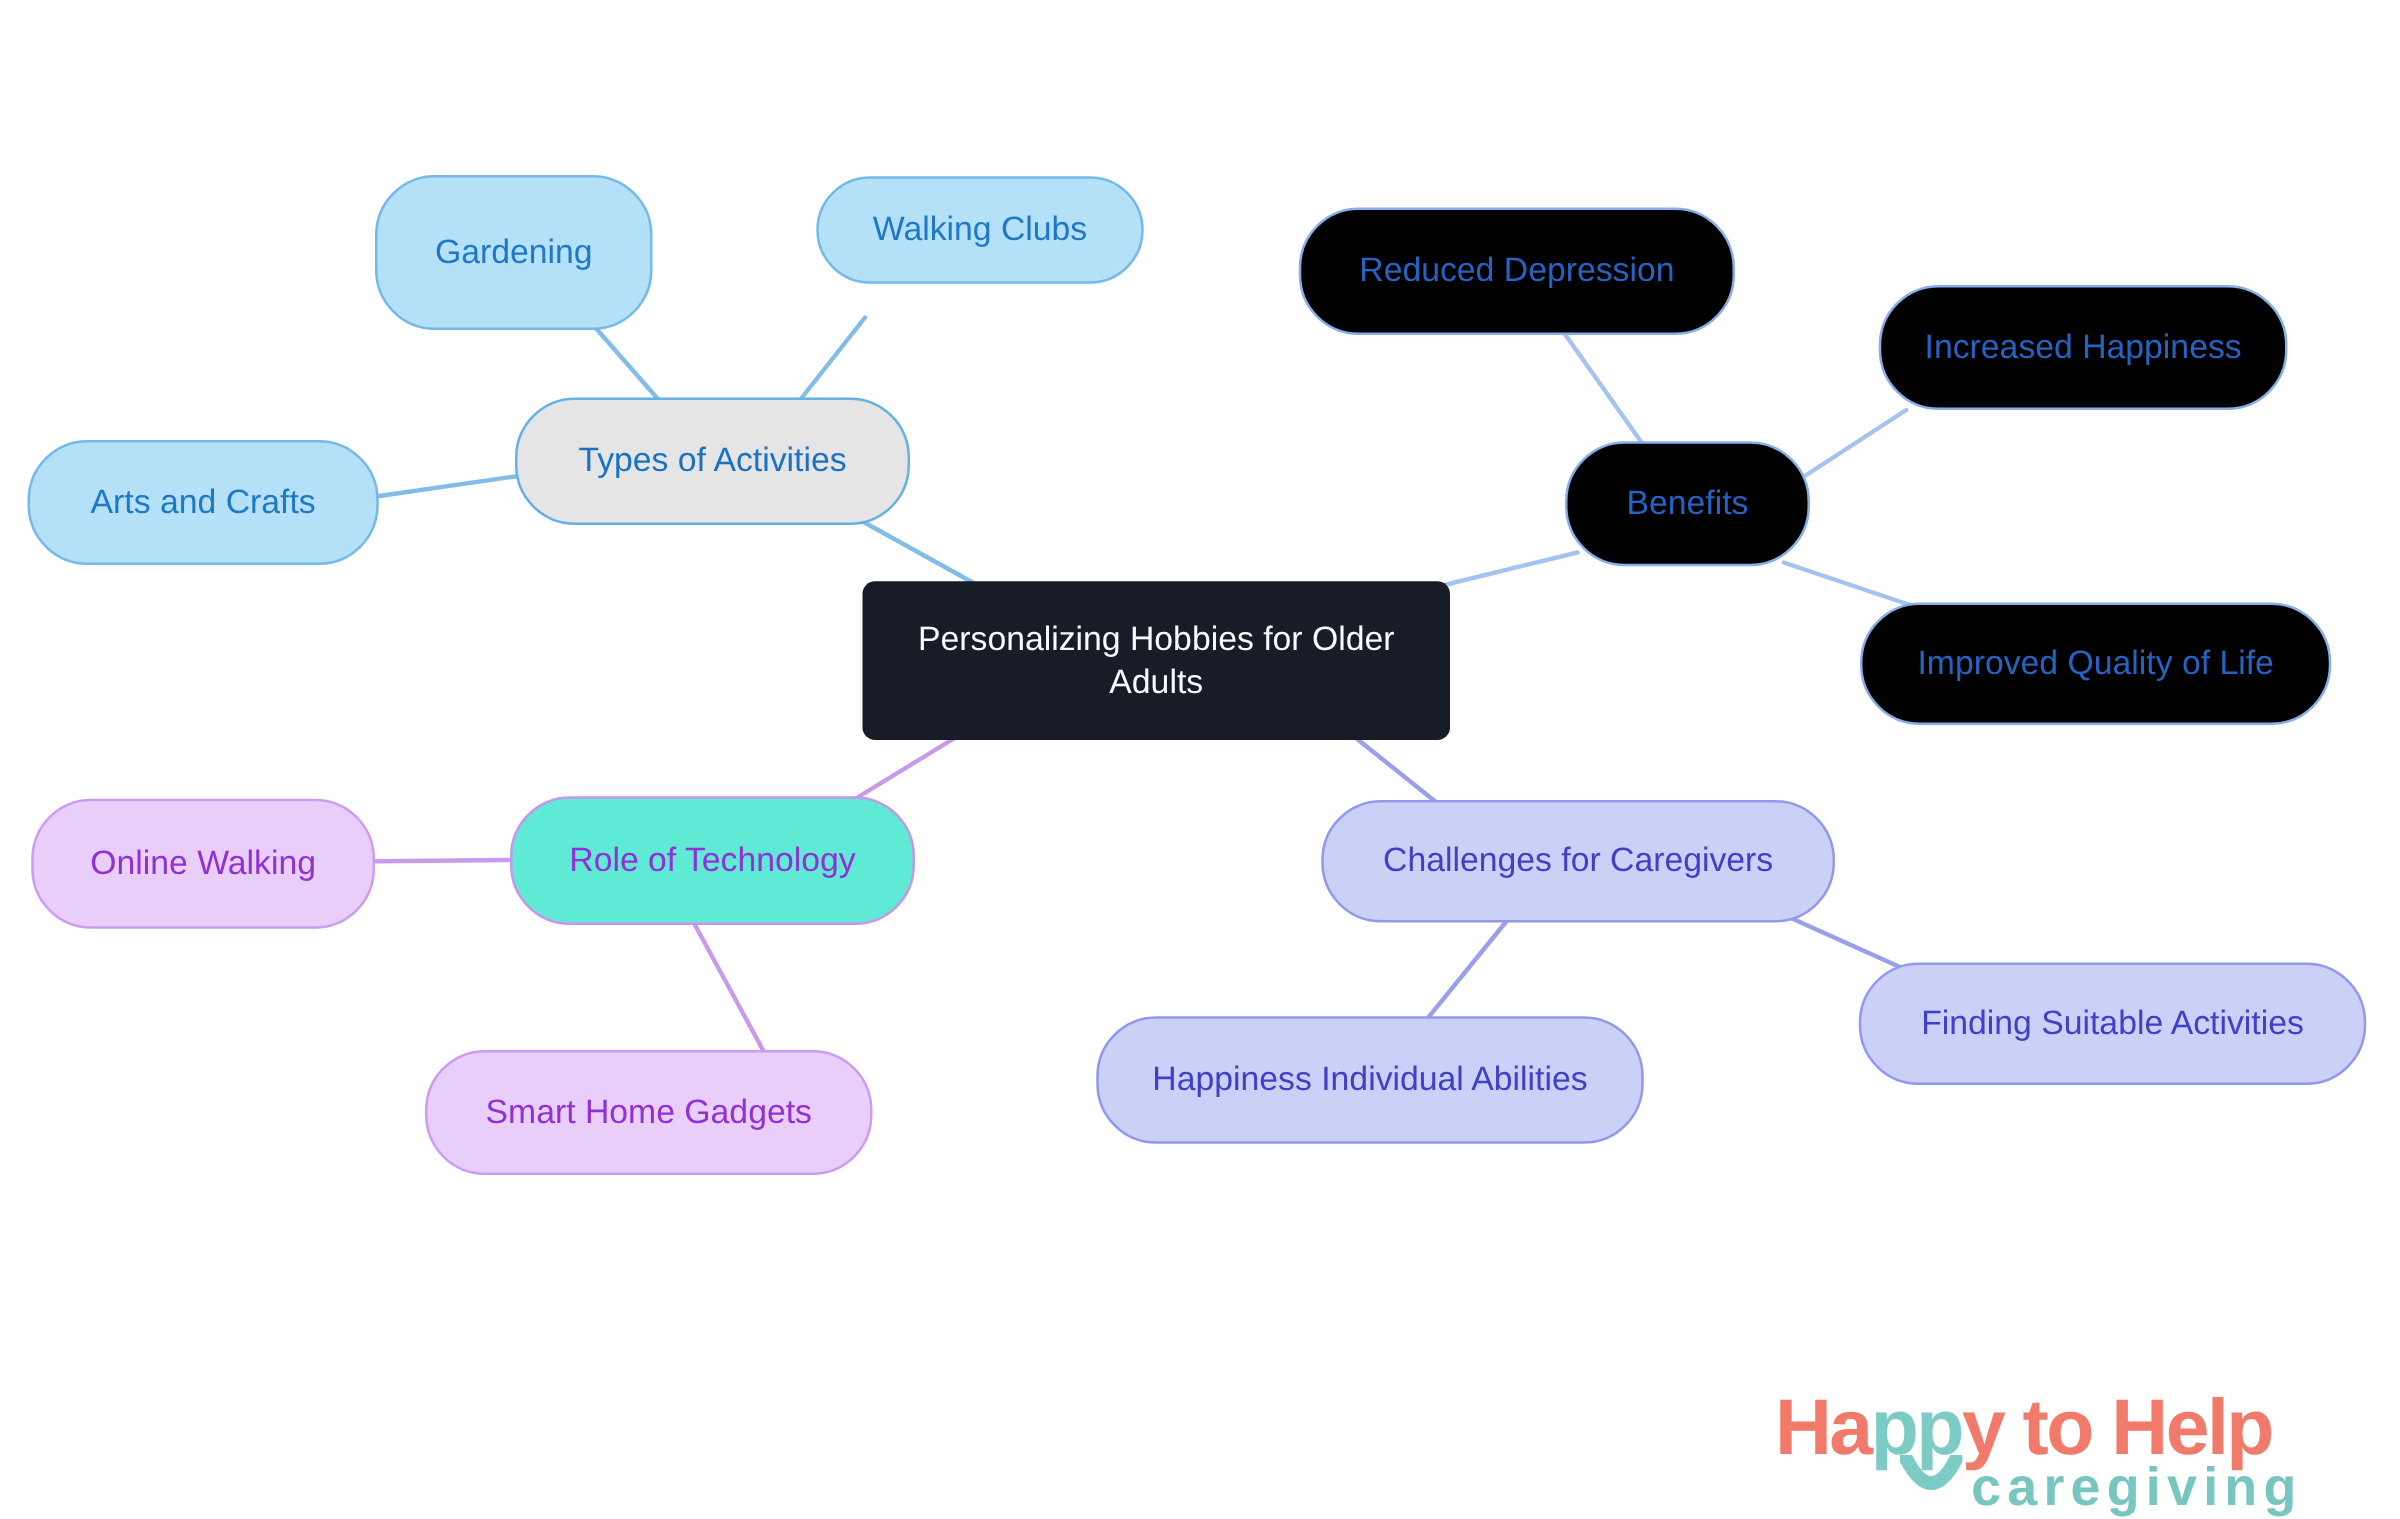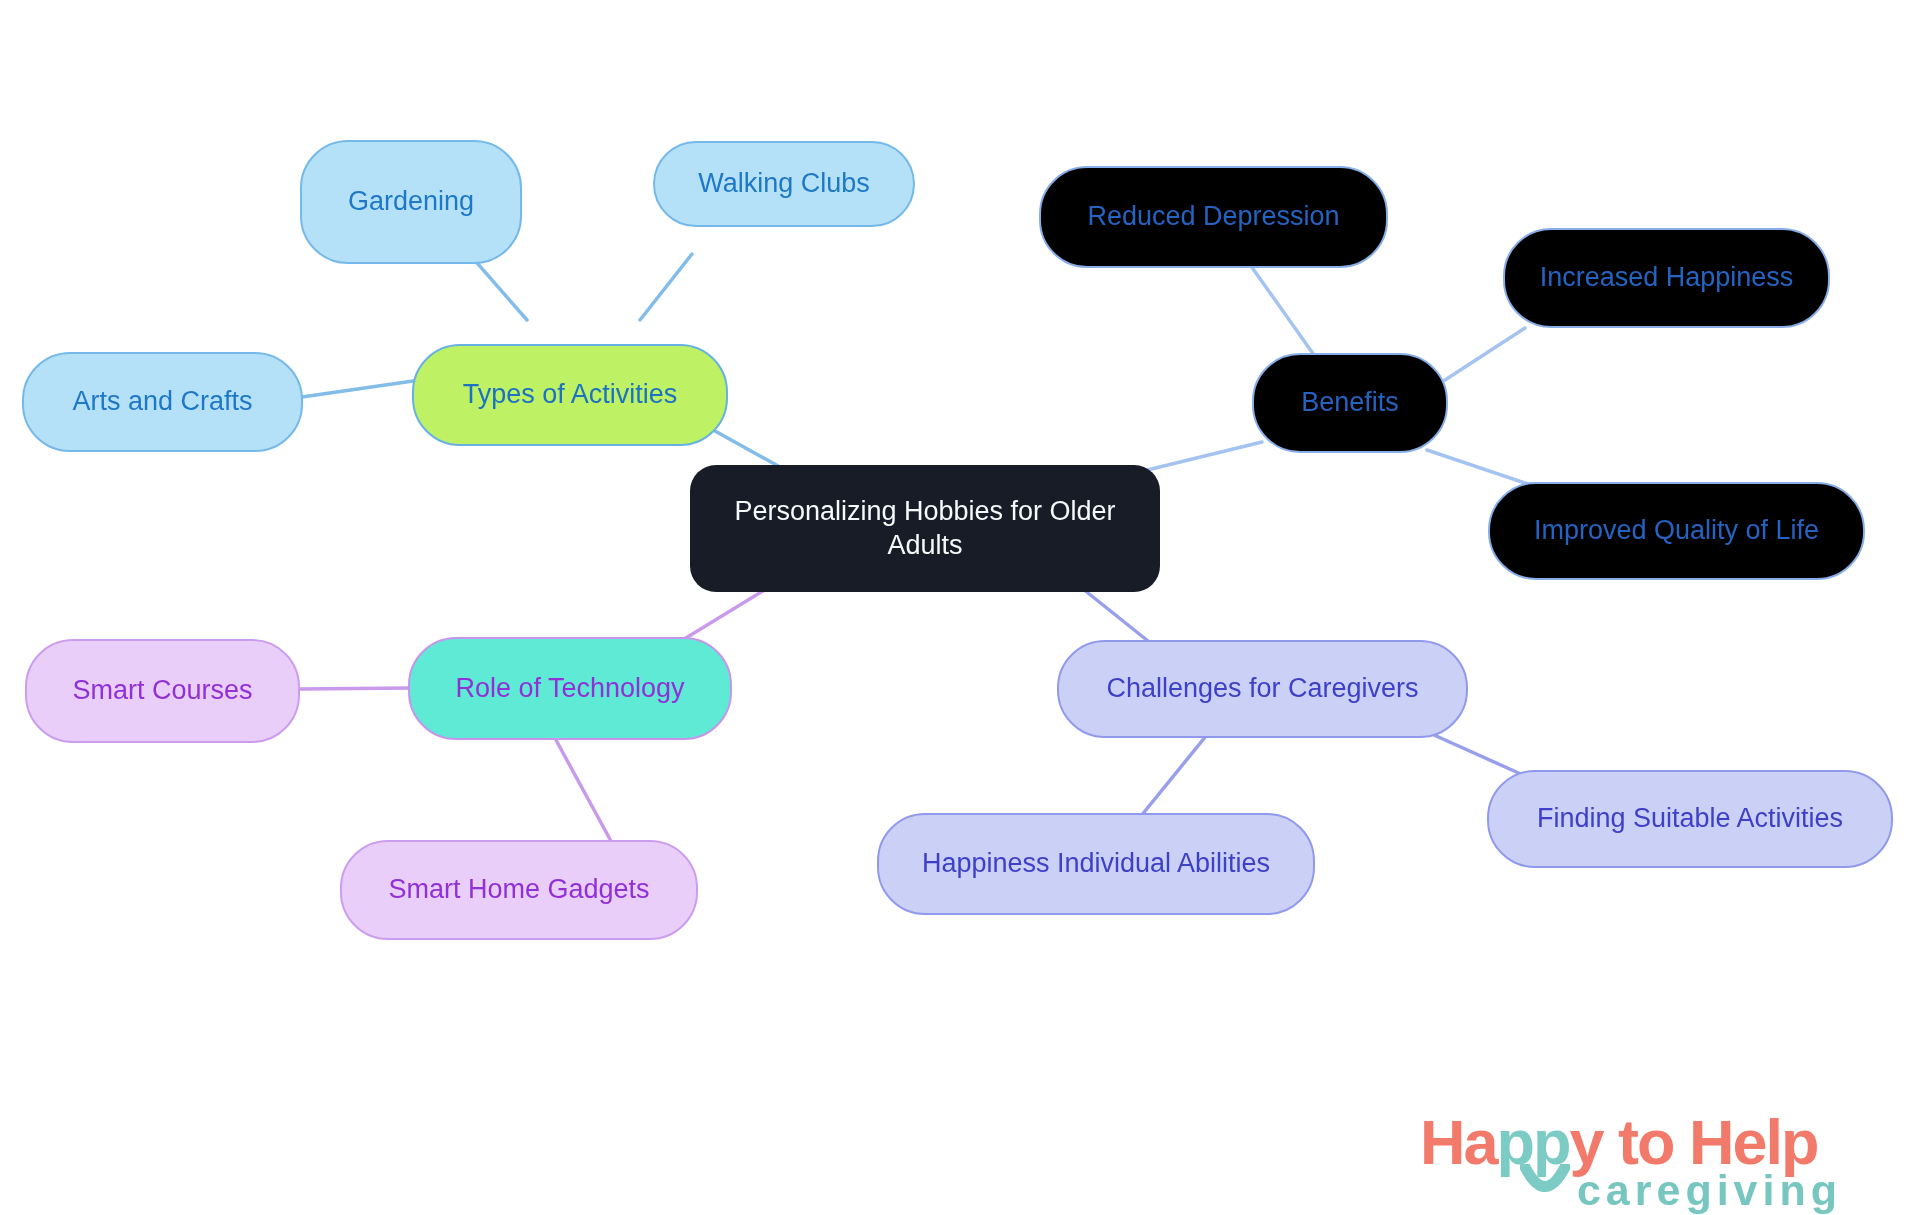--- a/index.html
+++ b/index.html
@@ -28,31 +28,31 @@
     align-items:center;
     justify-content:center;
     text-align:center;
     box-sizing:border-box;
     border-radius:48px;
     border:2px solid transparent;
     font-size:27px;
     line-height:1.25;
     padding:0 14px;
   }
-  .f-act        { background:#bef264; border-color:#66B1E4; color:#1B72C2;margin-top:26px; }
+  .f-act        { background:#e5e5e5; border-color:#66B1E4; color:#1B72C2; }
   .f-act-child  { background:#B5E1F8; border-color:#74B9E9; color:#1E78C8; }
   .f-ben        { background:#000000; border-color:#87AEE9; color:#2563C3; }
   .f-tech       { background:#5eead4; border-color:#C795EC; color:#9130D7; }
   .f-tech-child { background:#E9CEF9; border-color:#CC9DEF; color:#9130D7; }
   .f-car        { background:#CBD0F7; border-color:#9199EC; color:#3E40C8; }
   .central {
     background:#171C27;
     color:#F7F9FB;
     border:none;
-    border-radius:26px;
+    border-radius:10px;
     padding:0 25px;
   }
 
   .logo {
     position:absolute;
     left:1420px; top:1106px;
     width:462px; height:106px;
   }
   .logo-main {
     position:absolute; left:0; top:0;
@@ -113,21 +113,21 @@
 <div class="node f-act-child" style="left:300px;top:140px;width:222px;height:124px">Gardening</div>
 <div class="node f-act-child" style="left:653px;top:141px;width:262px;height:86px">Walking Clubs</div>
 <div class="node f-act-child" style="left:22px;top:352px;width:281px;height:100px">Arts and Crafts</div>
 
 <div class="node f-ben" style="left:1252px;top:353px;width:196px;height:100px">Benefits</div>
 <div class="node f-ben" style="left:1039px;top:166px;width:349px;height:102px">Reduced Depression</div>
 <div class="node f-ben" style="left:1503px;top:228px;width:327px;height:100px">Increased Happiness</div>
 <div class="node f-ben" style="left:1488px;top:482px;width:377px;height:98px">Improved Quality of Life</div>
 
 <div class="node f-tech" style="left:408px;top:637px;width:324px;height:103px">Role of Technology</div>
-<div class="node f-tech-child" style="left:25px;top:639px;width:275px;height:104px">Smart Courses</div>
+<div class="node f-tech-child" style="left:25px;top:639px;width:275px;height:104px">Online Walking</div>
 <div class="node f-tech-child" style="left:340px;top:840px;width:358px;height:100px">Smart Home Gadgets</div>
 
 <div class="node f-car" style="left:1057px;top:640px;width:411px;height:98px">Challenges for Caregivers</div>
 <div class="node f-car" style="left:877px;top:813px;width:438px;height:102px">Happiness Individual Abilities</div>
 <div class="node f-car" style="left:1487px;top:770px;width:406px;height:98px">Finding Suitable Activities</div>
 
 <div class="logo">
   <div class="logo-main"><span>Ha</span><span class="logo-teal">pp</span><span>y to Help</span></div>
   <svg class="logo-smile" viewBox="0 0 50 40">
     <path d="M5,3 Q25,42 45,3"></path>

